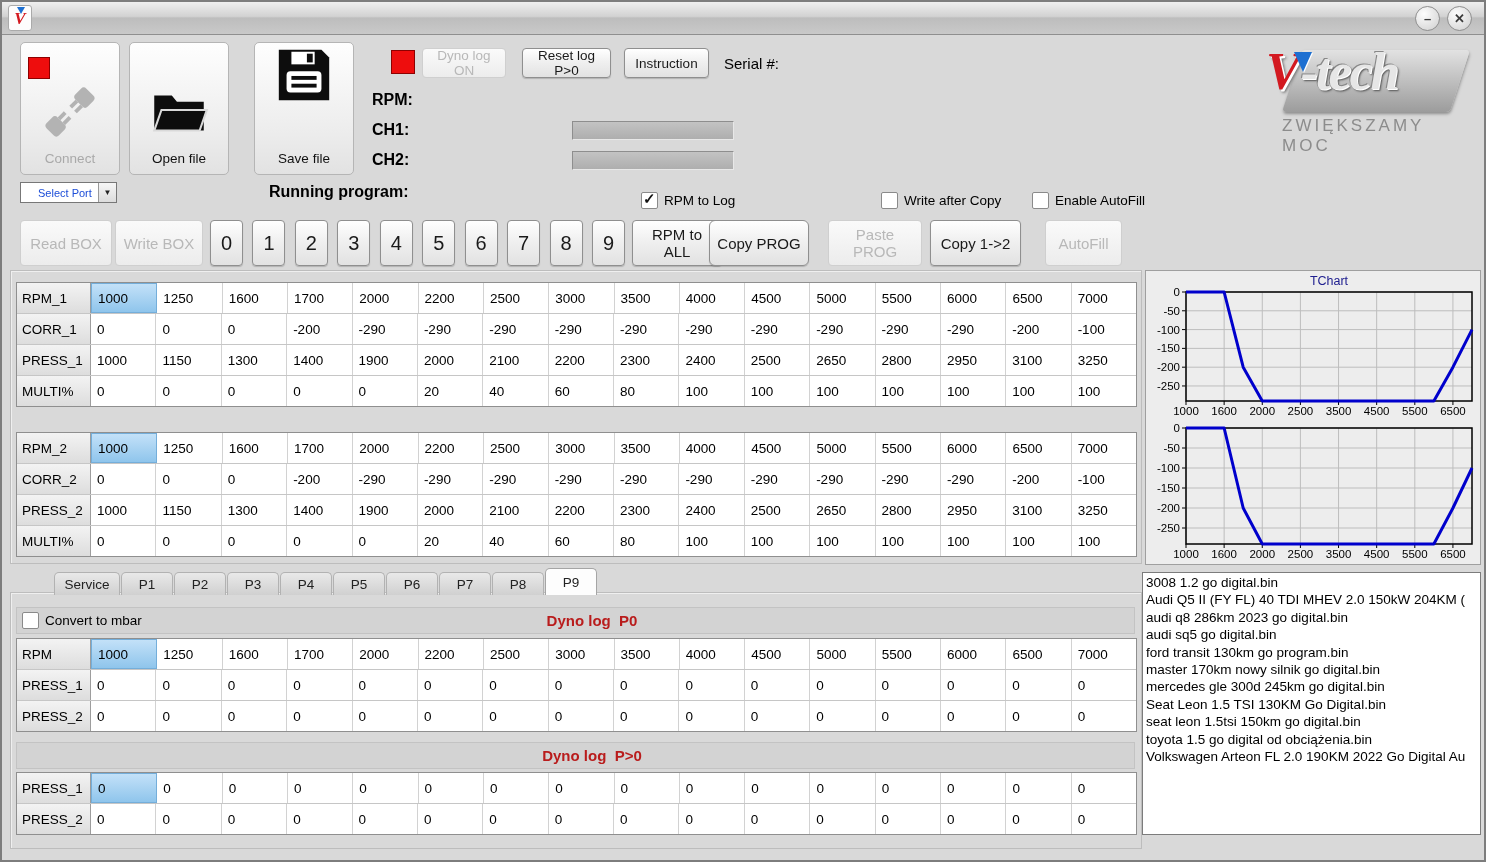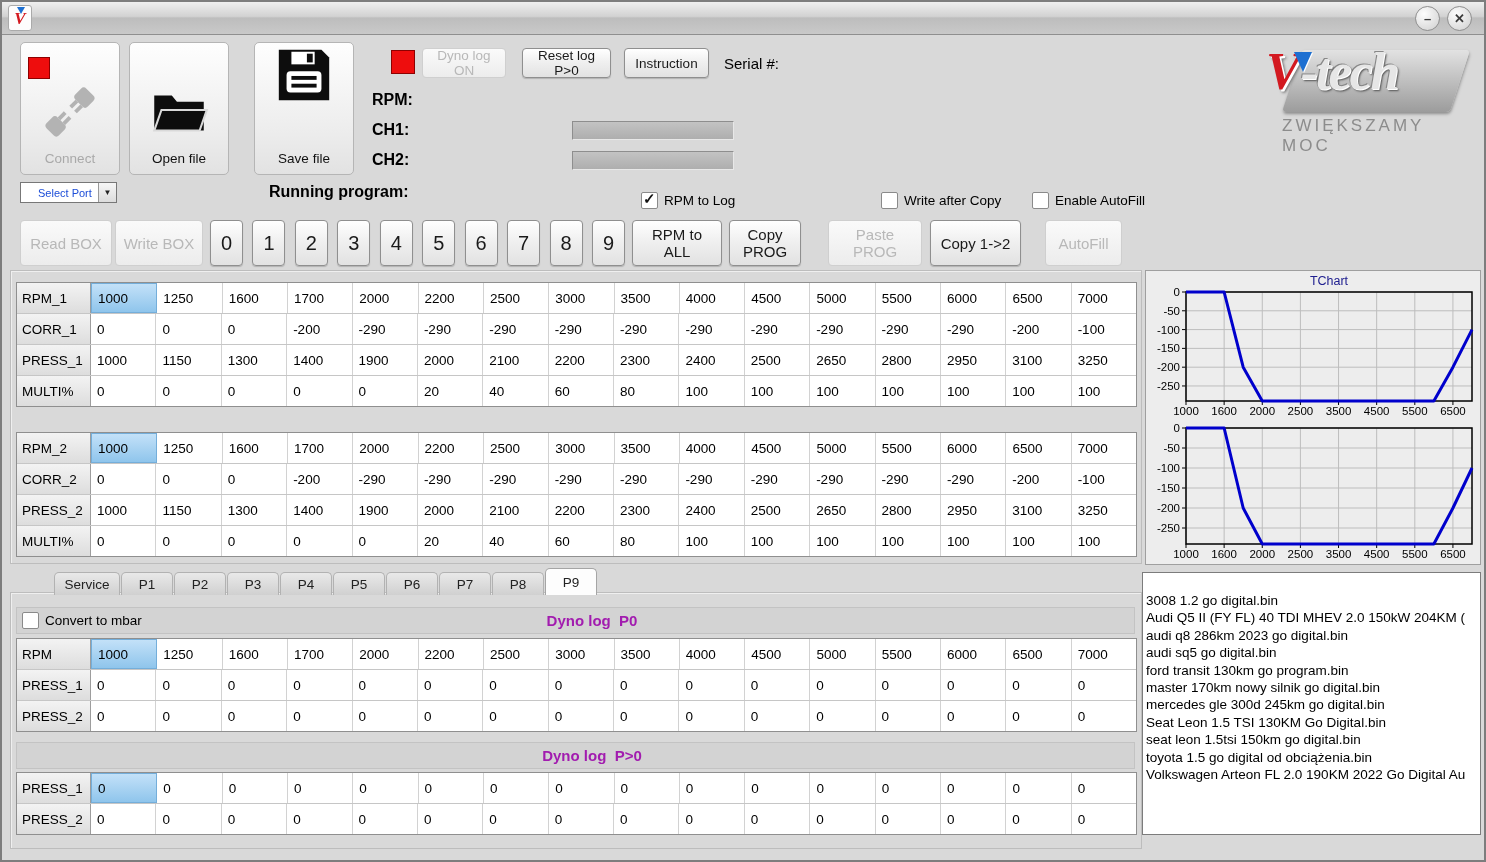--- a/index.html
+++ b/index.html
@@ -55,25 +55,25 @@
   .rlab{flex:0 0 74px;background:linear-gradient(#f3f3f3,#dddddd);border-right:1px solid #9d9d9d;font-size:13.5px;color:#000;display:flex;align-items:center;padding-left:5px;box-sizing:border-box;}
   .cell{flex:1 1 0;border-right:1px solid #d2d2d2;font-size:13.5px;color:#000;display:flex;align-items:center;padding-left:6px;box-sizing:border-box;background:#fff;}
   .cell:last-child{border-right:none;}
   .cell.sel{background:linear-gradient(#c3e1f8,#8fc5ec);border:1px solid #74aeda;}
   
   #tabstrip{position:absolute;left:12px;top:566px;display:flex;align-items:flex-end;padding-left:40px;}
   .tab{min-width:52px;height:23px;margin-right:1px;padding:0 4px;display:flex;align-items:center;justify-content:center;
     font-size:13.5px;color:#222;background:linear-gradient(#e9e9e9,#d0d0d0);border:1px solid #b2b2b2;border-bottom:none;border-radius:5px 5px 0 0;box-sizing:border-box;}
   .tab.active{background:#fdfdfd;height:27px;font-weight:normal;border-color:#a5a5a5;}
   .band{position:absolute;left:14px;width:1119px;height:27px;background:#d3d3d3;border:1px solid #c3c3c3;box-sizing:border-box;display:flex;align-items:center;justify-content:center;}
-  .band .btitle{font-size:15px;font-weight:bold;white-space:pre;color:#a21caf;margin-left:33px;}
+  .band .btitle{font-size:15px;font-weight:bold;white-space:pre;color:#b91c1c;margin-left:33px;}
   
   #chartpanel{position:absolute;left:1143px;top:268px;width:336px;height:295px;background:#ededed;border:1px solid #9f9f9f;box-sizing:border-box;}
   
-  #filelist{position:absolute;left:1140px;top:570px;width:339px;height:263px;background:#fff;border:1px solid #7c7c7c;box-sizing:border-box;overflow:hidden;padding-top:19px;}
+  #filelist{position:absolute;left:1140px;top:570px;width:339px;height:263px;background:#fff;border:1px solid #7c7c7c;box-sizing:border-box;overflow:hidden;padding-top:1px;}
   .fitem{font-size:13.5px;line-height:17.4px;padding-left:3px;white-space:nowrap;color:#000;}
 </style>
 </head>
 <body>
 
 <div id="window">
 
   <div id="titlebar">
     <div id="appicon">
       <span class="v-blue"></span>
@@ -159,21 +159,21 @@
       <button class="btn digit" style="position: static;">2</button>
       <button class="btn digit" style="position: static;">3</button>
       <button class="btn digit" style="position: static;">4</button>
       <button class="btn digit" style="position: static;">5</button>
       <button class="btn digit" style="position: static;">6</button>
       <button class="btn digit" style="position: static;">7</button>
       <button class="btn digit" style="position: static;">8</button>
       <button class="btn digit" style="position: static;">9</button>
     </div>
   <button class="btn act" style="left:630px;width:90px;">RPM to ALL</button>
-  <button class="btn act" style="left:727px;width:72px;">Copy PROG</button>
+  <button class="btn act" style="left:707px;width:100px;border-radius:6px;">Copy PROG</button>
   <button class="btn act dis" style="left:826px;width:94px;">Paste PROG</button>
   <button class="btn act" style="left:928px;width:91px;">Copy 1-&gt;2</button>
   <button class="btn act dis" style="left:1043px;width:77px;">AutoFill</button>
 
   <div id="logo">
     <div class="plate"></div>
     <div class="brand"><span class="bv">V</span><span class="bt">-tech</span></div>
     <div class="varrow"></div>
     <div class="tagline">ZWIĘKSZAMY MOC</div>
   </div>

